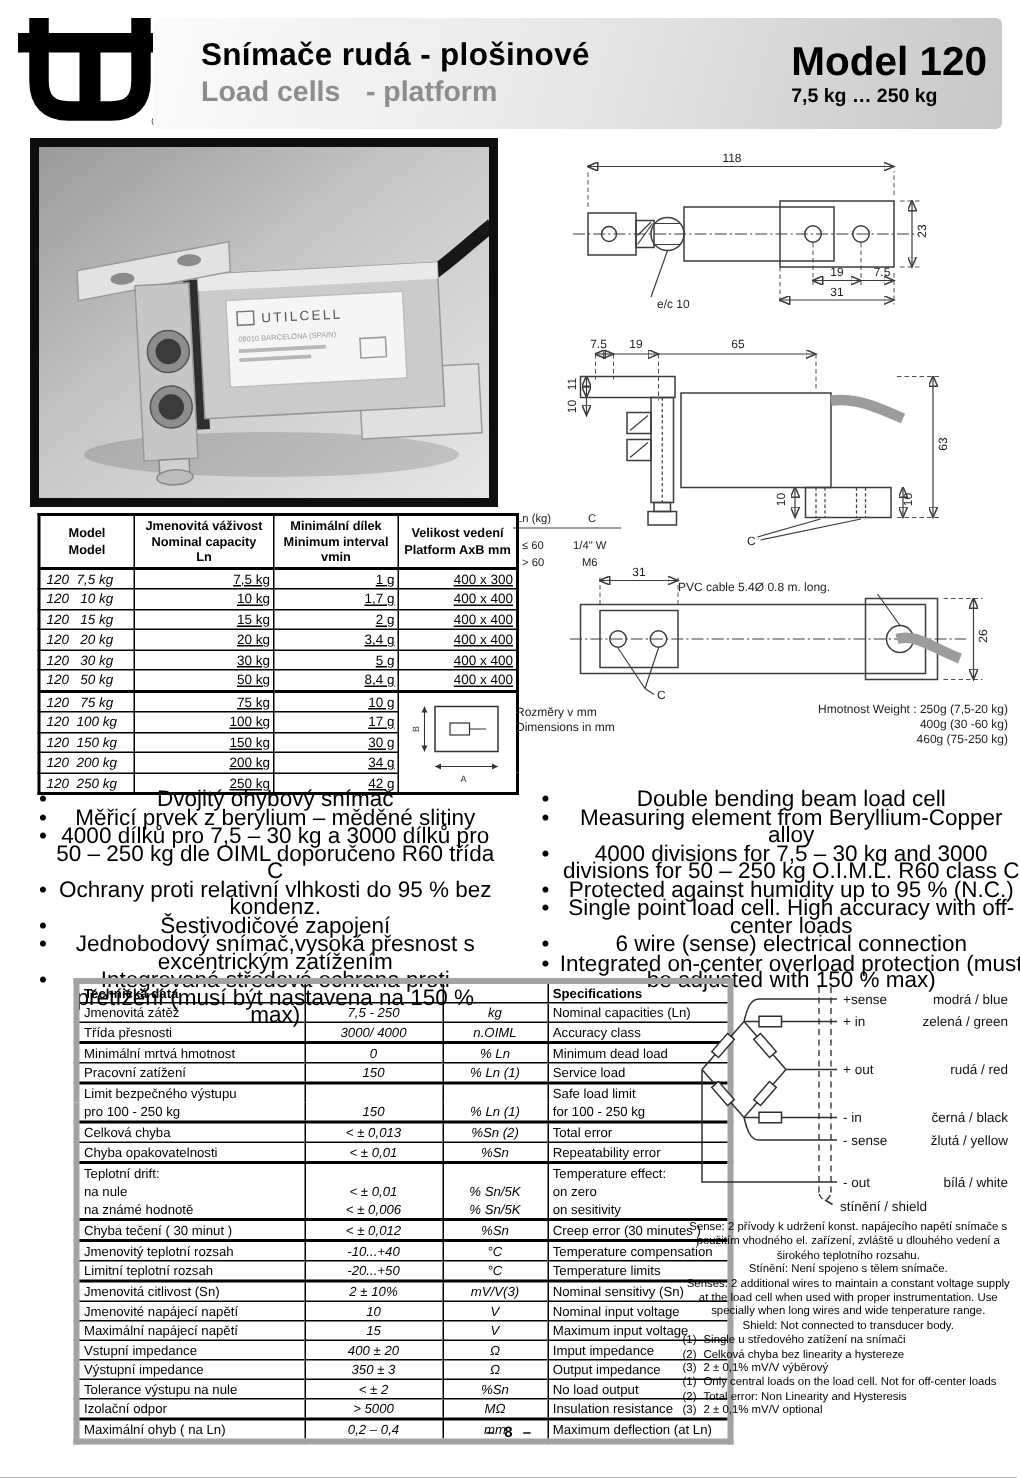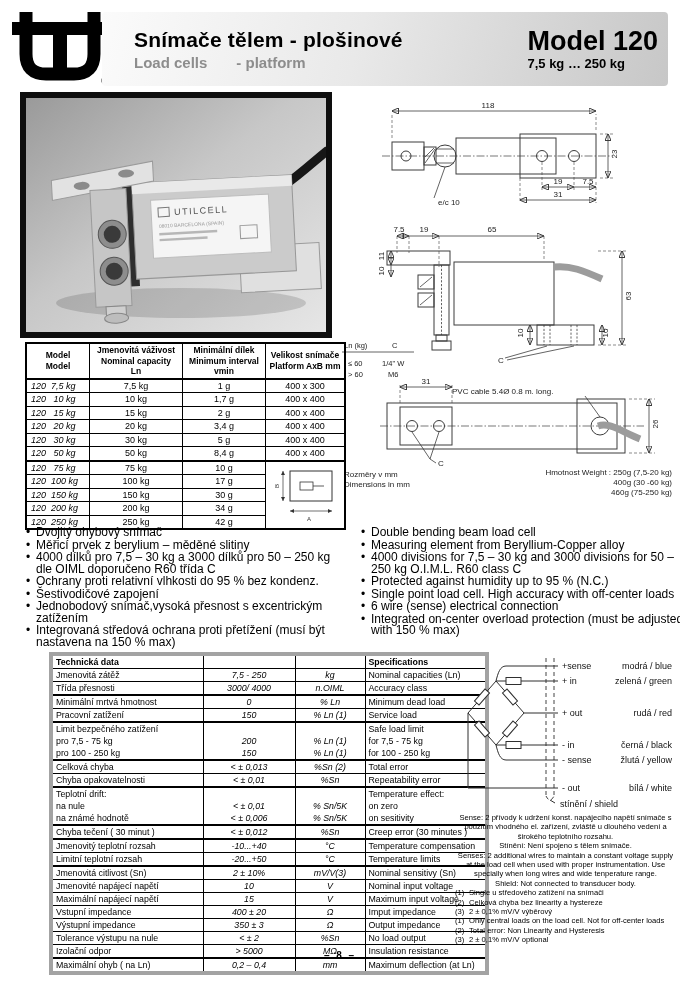--- a/index.html
+++ b/index.html
@@ -7,21 +7,21 @@
         font-family:"Liberation Sans","DejaVu Sans",sans-serif;color:#000;overflow:hidden;}
 
   
   .logo{position:absolute;left:12px;top:8px;width:96px;height:82px;}
   .reg{position:absolute;left:101px;top:76px;font-size:9px;}
   .band{position:absolute;left:102px;top:12px;width:566px;height:74px;
         background:linear-gradient(105deg,#fbfbfb 0%,#e9e9e9 45%,#c7c7c7 100%);
         border-radius:4px;display:flex;justify-content:space-between;align-items:center;
         padding:0 10px 0 32px;box-sizing:border-box;}
   .t-cz{font-size:21px;font-weight:bold;letter-spacing:.2px;}
-  .t-en{font-size:15px;font-weight:bold;color:#8d8d8d;display:flex;gap:29px;margin-top:2px;align-items:flex-end;}
+  .t-en{font-size:19px;font-weight:bold;color:#8d8d8d;display:flex;gap:17px;margin-top:2px;align-items:flex-end;}
   .mblock{text-align:left;}
   .model{font-size:27px;font-weight:bold;line-height:28px;}
   .range{font-size:13px;font-weight:bold;margin-top:1px;}
 
   
   .photo{position:absolute;left:20px;top:92px;width:312px;height:246px;border:6px solid #0e0e0e;
          box-sizing:border-box;background:#b9b9b9;}
   .photo svg{display:block;width:100%;height:100%;}
 
   
@@ -33,29 +33,29 @@
   .dw .hid{stroke-width:.8;stroke-dasharray:2.2 1.6;}
   .dw .cable{stroke:#9c9c9c;stroke-width:7;}
   .dw text{stroke:none;fill:#222;font-size:8px;}
   .dw .tt{font-size:7.5px;}
 
   
   table.models{position:absolute;left:25px;top:342px;width:302px;border-collapse:collapse;
                table-layout:fixed;font-size:9px;border:2px solid #000;}
   .models th,.models td{border:1px solid #000;padding:1px 2px;height:10px;line-height:10.5px;}
   .models th{font-size:8.5px;font-weight:bold;border-bottom:2px solid #000;text-align:center;}
-  .models td.c{text-align:center;}
+  .models td.c{text-align:right;text-decoration:underline;}
   .models td.m{text-align:left;padding-left:4px;white-space:pre;font-style:italic;}
   .models tr.bt2 td{border-top:2px solid #000;}
   .models td.diag{vertical-align:middle;text-align:center;}
 
   
   .features-cz{position:absolute;left:25px;top:527px;width:306px;}
   .features-en{position:absolute;left:360px;top:527px;width:324px;}
-  ul.feat{margin:0;padding:0;list-style:none;font-size:12px;line-height:11.5px;}
+  ul.feat{margin:0;padding:0;list-style:none;font-size:15px;line-height:11.5px;text-align:center;}
   ul.feat li{position:relative;padding-left:11px;margin-bottom:1px;}
   ul.feat li::before{content:"•";position:absolute;left:1px;}
 
   
   table.specs{position:absolute;left:25px;top:652px;width:436px;border-collapse:collapse;
               table-layout:fixed;font-size:8.8px;border:4px solid #a3a3a3;margin-left:24px;}
   .specs td{padding:0 3px;height:12px;line-height:12px;white-space:nowrap;overflow:hidden;}
   .specs td+td{border-left:1px solid #000;}
   .specs tr.hd td{font-weight:bold;border-bottom:1px solid #000;}
   .specs tr.bt td{border-top:1px solid #000;}
@@ -86,21 +86,21 @@
 
   <svg class="logo" viewBox="0 0 96 82">
     <path d="M14,4 V46 Q14,66 34,66 H62 Q82,66 82,46 V4" fill="none" stroke="#000" stroke-width="13"></path>
     <rect x="0" y="14" width="96" height="13" fill="#000"></rect>
     <rect x="41" y="14" width="14" height="48" fill="#000"></rect>
   </svg>
   <span class="reg">®</span>
 
   <div class="band">
     <div class="tblock">
-      <div class="t-cz">Snímače tělem - plošinové</div>
+      <div class="t-cz">Snímače rudá - plošinové</div>
       <div class="t-en">
         <span>Load cells</span>
         <span>- platform</span>
       </div>
     </div>
     <div class="mblock">
       <div class="model">Model 120</div>
       <div class="range">7,5 kg … 250 kg</div>
     </div>
   </div>
@@ -286,21 +286,21 @@
           <div>Jmenovitá váživost</div>
             <div>Nominal capacity</div>
             <div>Ln</div>
           </th>
         <th style="width:78px">
           <div>Minimální dílek</div>
             <div>Minimum interval</div>
             <div>vmin</div>
           </th>
         <th style="width:74px">
-          <div>Velikost snímače</div>
+          <div>Velikost vedení</div>
             <div>Platform AxB mm</div>
           </th>
       </tr>
     </thead>
     <tbody>
       <tr>
           <td class="m">120  7,5 kg</td>
           <td class="c">7,5 kg</td>
           <td class="c">1 g</td>
           <td class="c">400 x 300</td>
@@ -431,30 +431,24 @@
           <td class="c">% Ln</td>
           <td>Minimum dead load</td>
         </tr>
       <tr class="bt">
           <td>Pracovní zatížení</td>
           <td class="c">150</td>
           <td class="c">% Ln (1)</td>
           <td>Service load</td>
         </tr>
       <tr class="bt2">
-          <td>Limit bezpečného zatížení</td>
+          <td>Limit bezpečného výstupu</td>
           <td class="c"></td>
           <td class="c"></td>
           <td>Safe load limit</td>
-        </tr>
-      <tr>
-          <td>pro 7,5 - 75 kg</td>
-          <td class="c">200</td>
-          <td class="c">% Ln (1)</td>
-          <td>for 7,5 - 75 kg</td>
         </tr>
       <tr>
           <td>pro 100 - 250 kg</td>
           <td class="c">150</td>
           <td class="c">% Ln (1)</td>
           <td>for 100 - 250 kg</td>
         </tr>
       <tr class="bt2">
           <td>Celková chyba</td>
           <td class="c">&lt; ± 0,013</td>

